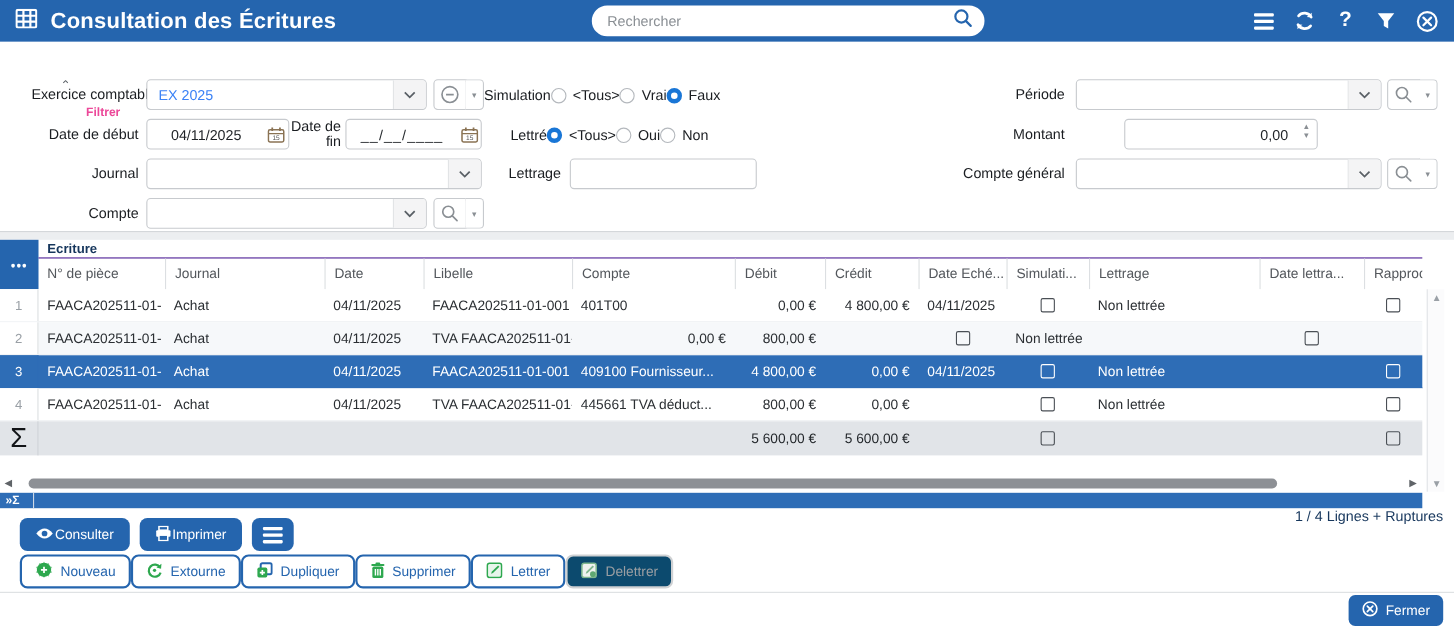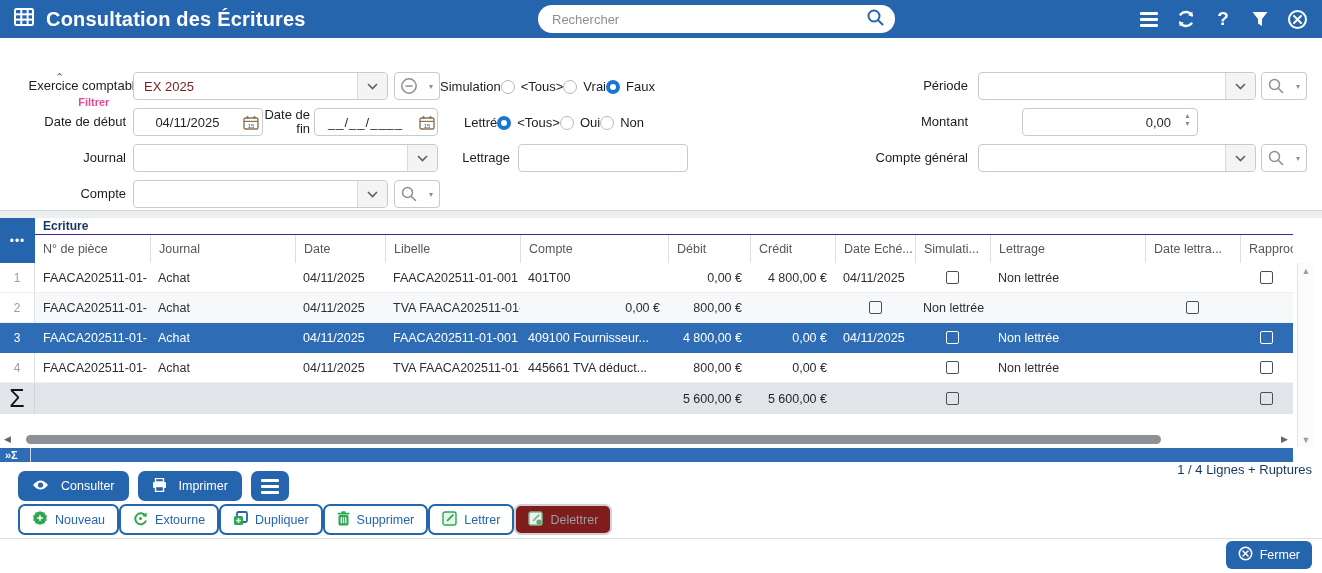--- a/index.html
+++ b/index.html
@@ -20,21 +20,21 @@
   .menu-bars i { display:block; width:18px; height:3px; background:#fff; border-radius:1px; }
   .help-q { color:#fff; font-size:19px; font-weight:bold; }
 
   
   .filters { position:absolute; left:0; top:38px; width:1322px; height:172px; background:#fff; }
   .filter-head { position:absolute; left:55px; top:10px; display:flex; align-items:center; gap:14px; }
   .filter-head .chev { color:#5a6066; font-size:11px; transform:translateY(-1px); }
   .filter-head .txt { font-size:11px; font-weight:bold; color:#ec4899;margin-top:48px; }
   .flabel { position:absolute; font-size:13px; color:#1a1d21; text-align:right; line-height:14px; }
   .fld { position:absolute; height:28px; border:1px solid #c7cace; border-radius:4px; background:#fff; display:flex; align-items:center; }
-  .fld .val { flex:1; font-size:13px; color:#7f1d1d; padding-left:10px; white-space:nowrap; overflow:hidden; }
+  .fld .val { flex:1; font-size:13px; color:#3b82f6; padding-left:10px; white-space:nowrap; overflow:hidden; }
   .fld .chevzone { width:30px; align-self:stretch; background:#f4f4f5; border-left:1px solid #d7dadd; border-radius:0 3px 3px 0; display:flex; align-items:center; justify-content:center; }
   .fld input { border:none; outline:none; width:100%; height:100%; font-size:13px; font-family:inherit; color:#1f2327; background:transparent; padding:0 8px; }
   .sqbtn { position:absolute; height:28px; border:1px solid #c7cace; background:#fff; display:flex; align-items:center; justify-content:center; cursor:pointer; }
   .sqbtn.rl { border-radius:4px 0 0 4px; }
   .sqbtn.rr { border-radius:0 4px 4px 0; border-left:none; }
   .tiny-arrow { font-size:8px; color:#8a8f94; }
   .cal-wrap { width:26px; display:flex; align-items:center; justify-content:center; align-self:stretch; cursor:pointer; }
   .radio-group { position:absolute; display:flex; align-items:center; }
   .radio-opt { display:flex; align-items:center; gap:6px; cursor:pointer; }
   .radio { width:14px; height:14px; border-radius:50%; border:1px solid #b4b8bd; background:#fff; }
@@ -79,25 +79,25 @@
   .hscroll .right { position:absolute; right:8px; top:2px; font-size:9px; color:#606468; cursor:pointer; }
   .hthumb { position:absolute; left:26px; top:3px; width:1135px; height:9px; border-radius:5px; background:#8d9095; cursor:grab; }
   .sumbar { position:absolute; left:0; top:448px; width:1293px; height:14px; background:#2e6db6; display:flex; align-items:center; }
   .sumbar .sig { color:#fff; font-size:11px; font-weight:bold; padding-left:5px; width:30px; }
   .sumbar .div { width:1px; height:14px; background:#cfd9e6; margin-left:0; }
 
   .count-text { position:absolute; right:10px; top:462px; font-size:13px; color:#16365c; }
 
   
   .actions1 { position:absolute; left:18px; top:471px; display:flex; gap:9px; }
-  .btn-solid { height:30px; background:#2565ae; color:#fff; border:none; border-radius:7px; font-size:12.5px; font-family:inherit; display:flex; align-items:center; gap:12px; padding:0 14px; cursor:pointer; }
+  .btn-solid { height:30px; background:#2565ae; color:#fff; border:none; border-radius:7px; font-size:12.5px; font-family:inherit; display:flex; align-items:center; gap:1px; padding:0 14px; cursor:pointer; }
   .btn-solid.iconly { padding:0 10px; }
   .actions2 { position:absolute; left:18px; top:504px; display:flex; gap:0; }
   .btn-outline { height:31px; background:#fff; border:2px solid #2565ae; border-radius:7px; color:#2565ae; font-size:12.5px; font-family:inherit; display:flex; align-items:center; gap:7px; padding:0 12px; cursor:pointer; white-space:nowrap; }
-  .btn-outline.disabled { background:#7f1d1d; border-color:#cfd1d3; color:#9a9ea2; cursor:default; }
+  .btn-outline.disabled { background:#0c4a6e; border-color:#cfd1d3; color:#9a9ea2; cursor:default; }
   .bottombar { position:absolute; left:0; top:538px; width:1322px; height:35px; border-top:1px solid #dcdfe2; background:#fff; }
   .btn-fermer { position:absolute; right:10px; top:541px; height:28px; background:#2565ae; color:#fff; border:none; border-radius:6px; font-size:12.5px; font-family:inherit; display:flex; align-items:center; gap:7px; padding:0 12px; cursor:pointer; }
 </style>
 </head>
 <body>
 
 <div class="app">
 
   <header class="topbar">
     <span class="grid-ic">

